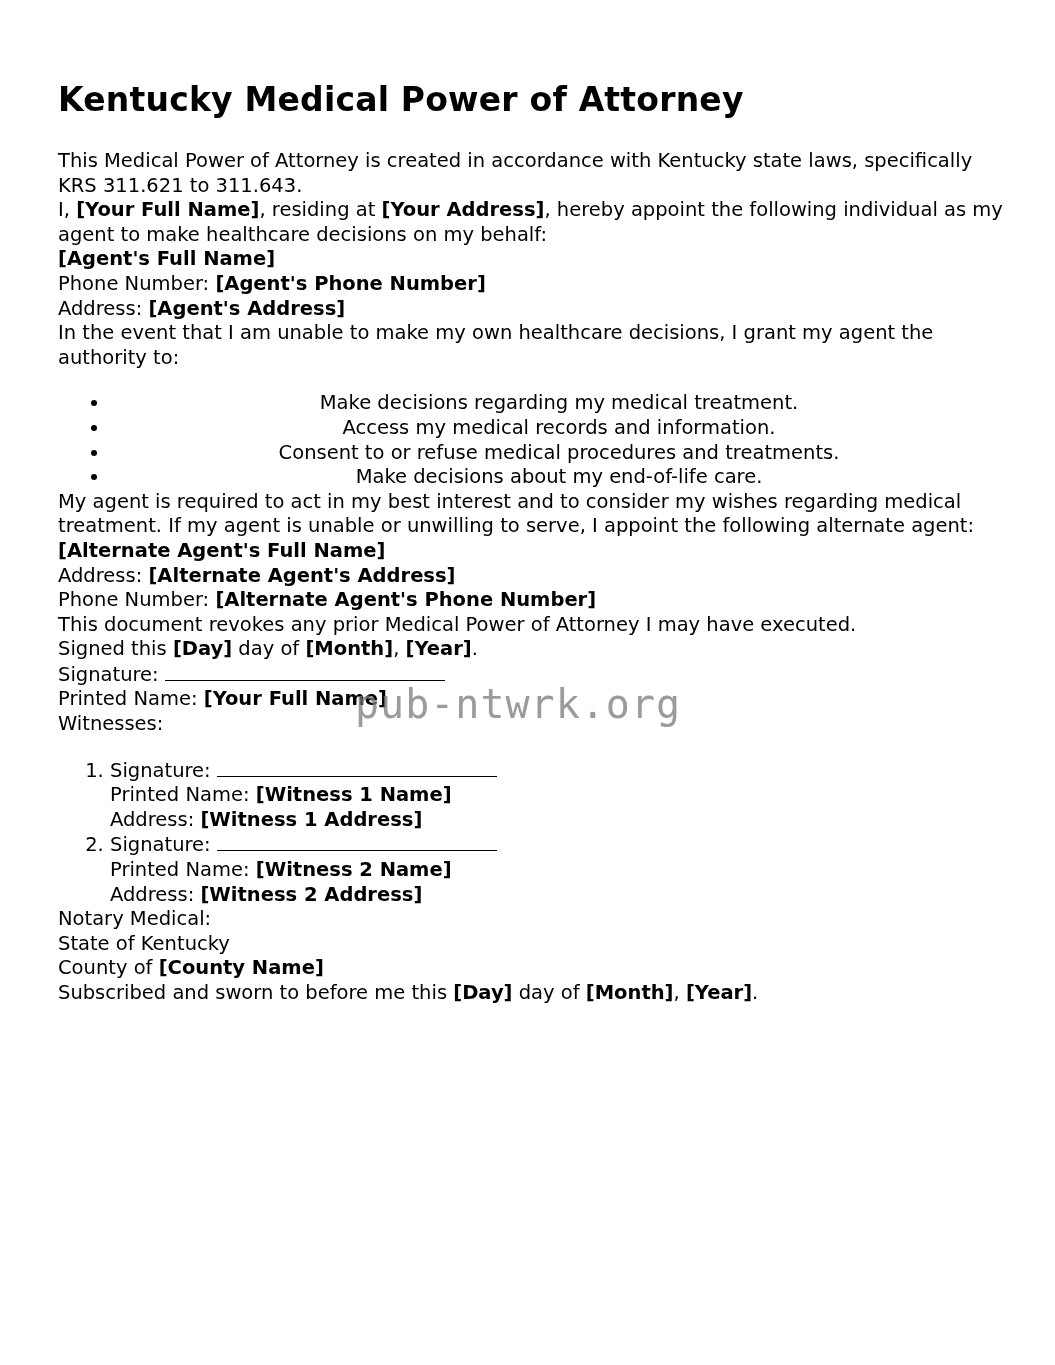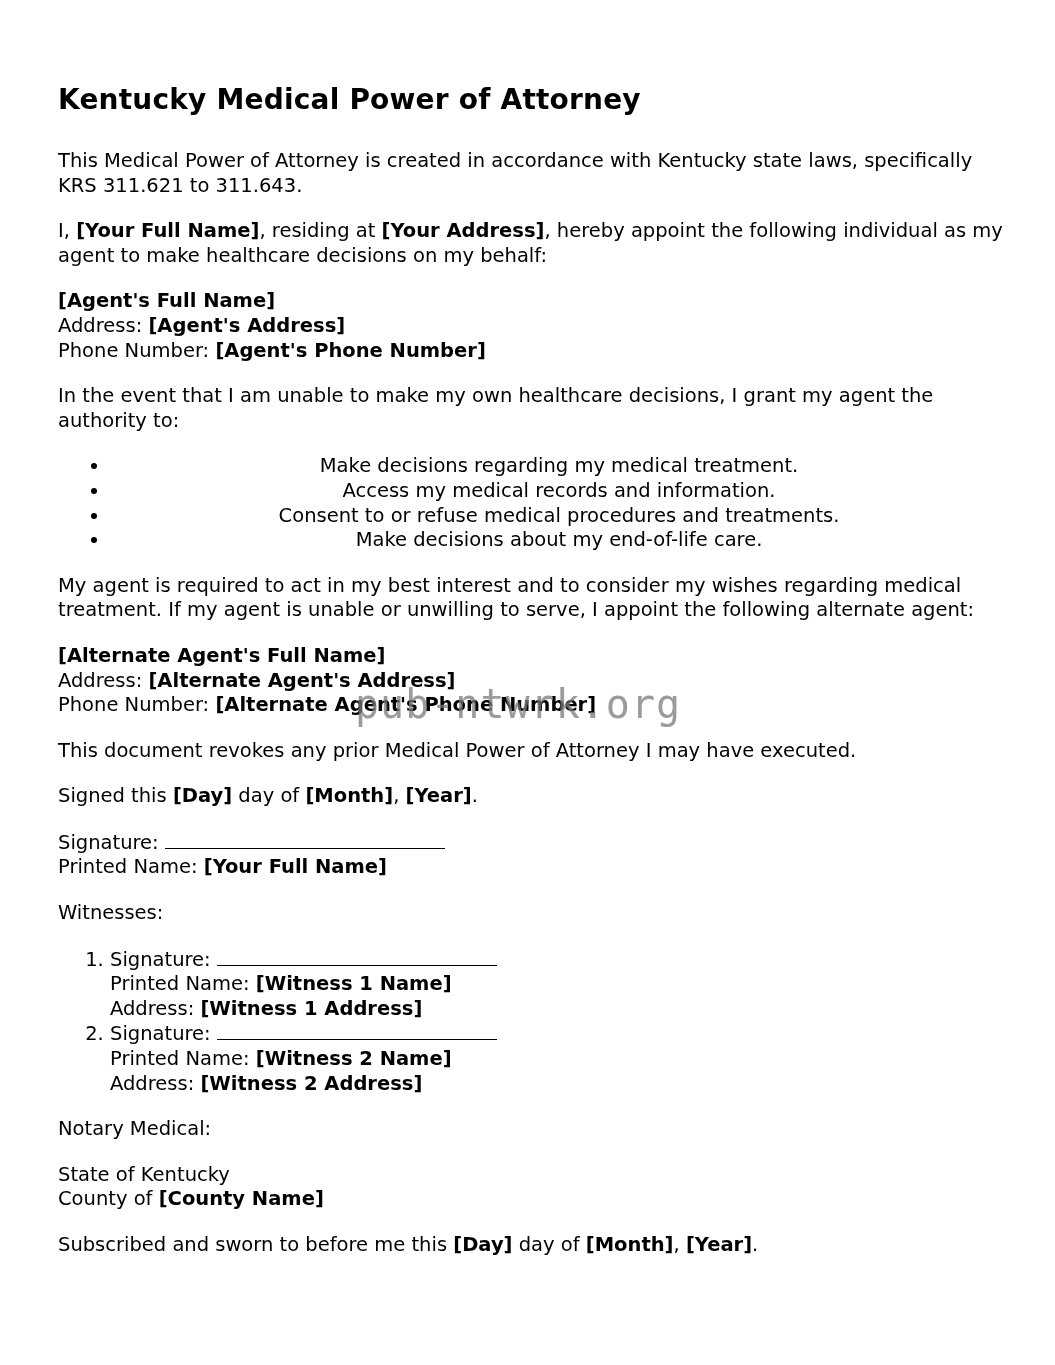--- a/index.html
+++ b/index.html
@@ -4,24 +4,24 @@
 <style>
   html, body { margin: 0; padding: 0; background: #ffffff; }
   body {
     width: 1055px; height: 1365px; overflow: hidden; position: relative;
     font-family: "DejaVu Sans", sans-serif; color: #000000;
     font-size: 19.5px; line-height: 24.6px;
   }
   .page { position: absolute; left: 58px; top: 0; width: 950px; }
   h1 {
     font-family: "DejaVu Sans", sans-serif; font-weight: bold;
-    font-size: 28px; line-height: 48px; margin: 76px 0 0 0; letter-spacing: 0.2px;
+    font-size: 33px; line-height: 48px; margin: 76px 0 0 0; letter-spacing: 0.2px;
   }
   p { margin: 0; }
-  .gap { margin-top: 21px; }
+  .gap { }
   b { font-weight: bold; }
   ul, ol { margin: 21px 0 0 0; padding-left: 52px; }
   ul li { list-style: disc; text-align: center; }
   ol li { list-style: decimal; }
   .sigline { display: inline-block; width: 280px; border-bottom: 1.5px solid #000; height: 18px; vertical-align: baseline; }
   .watermark {
     position: absolute; left: 355px; top: 680px;
     font-family: "DejaVu Sans Mono", monospace; font-size: 40px; line-height: 48px;
     color: #7a7a7a; opacity: 0.75; letter-spacing: 1px; pointer-events: none;
   }
@@ -31,22 +31,22 @@
 
 <div class="page">
   <h1>Kentucky Medical Power of Attorney</h1>
 
   <p class="gap" style="margin-top:25px">This Medical Power of Attorney is created in accordance with Kentucky state laws, specifically KRS 311.621 to 311.643.</p>
 
   <p class="gap"><span>I, </span><b>[Your Full Name]</b><span>, residing at </span><b>[Your Address]</b><span>, hereby appoint the following individual as my agent to make healthcare decisions on my behalf:</span></p>
 
   <div class="gap">
     <p><b>[Agent's Full Name]</b></p>
+    <p><span>Phone Number: </span><b>[Agent's Phone Number]</b></p>
     <p><span>Address: </span><b>[Agent's Address]</b></p>
-    <p><span>Phone Number: </span><b>[Agent's Phone Number]</b></p>
   </div>
 
   <p class="gap">In the event that I am unable to make my own healthcare decisions, I grant my agent the authority to:</p>
 
   <ul>
     <li>Make decisions regarding my medical treatment.</li>
     <li>Access my medical records and information.</li>
     <li>Consent to or refuse medical procedures and treatments.</li>
     <li>Make decisions about my end-of-life care.</li>
   </ul>

